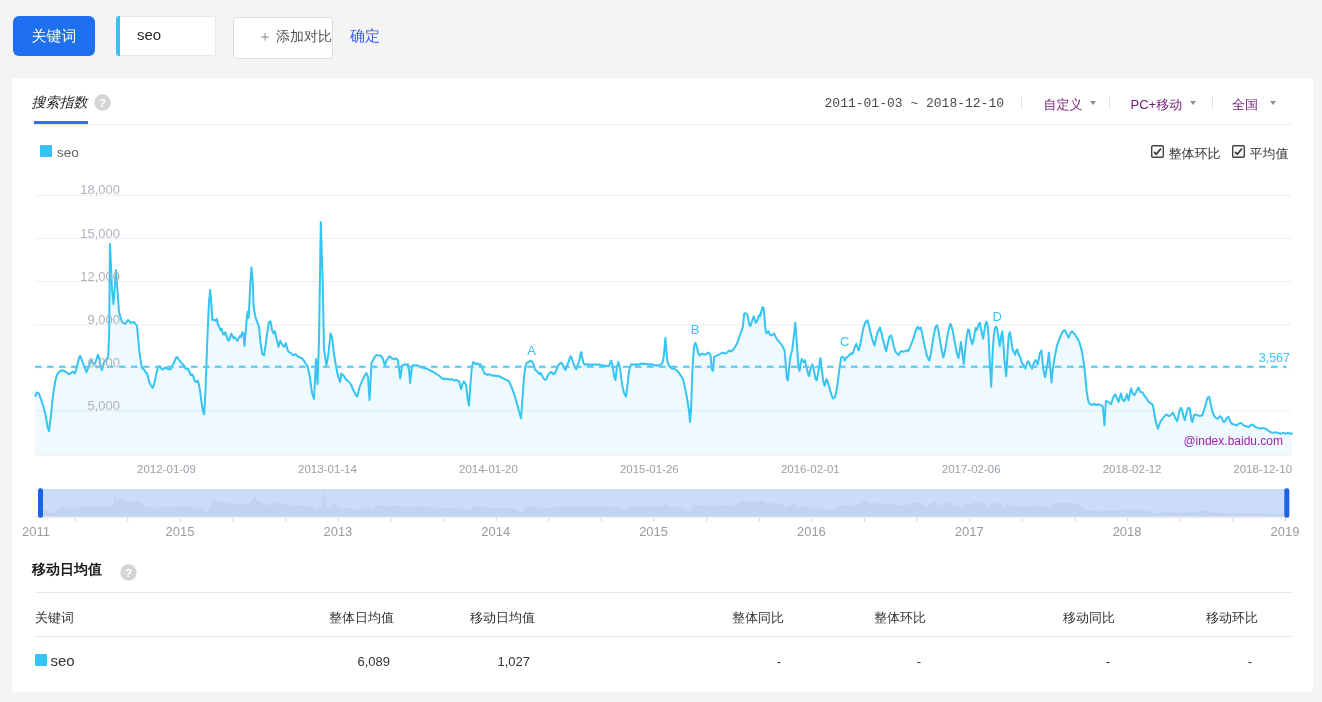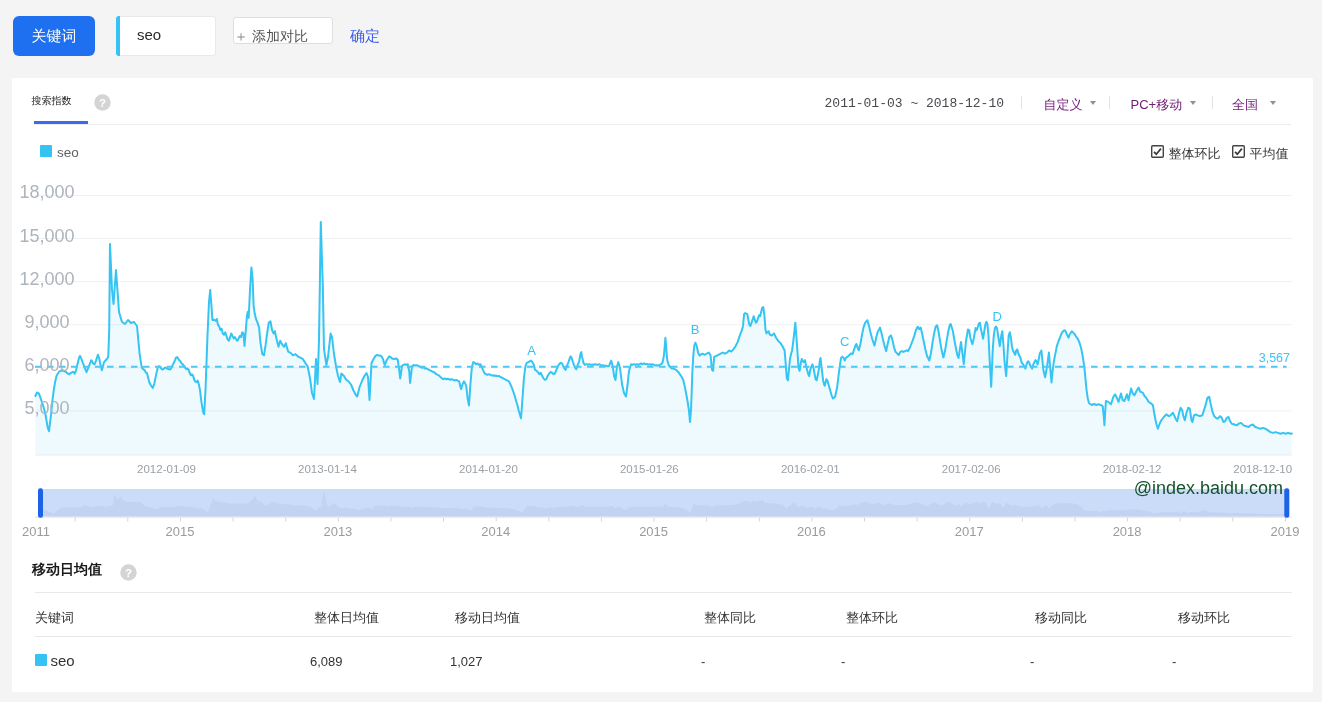--- a/index.html
+++ b/index.html
@@ -1,45 +1,45 @@
 <!DOCTYPE html>
 <html><head><meta charset="utf-8">
 <style>
 * { margin:0; padding:0; box-sizing:border-box; }
 html,body { width:1322px; height:702px; background:#f4f4f5; font-family:"Liberation Sans",sans-serif; position:relative; overflow:hidden; }
 .abs { position:absolute; z-index:2; }
 .kw-btn { left:13px; top:16px; width:82px; height:40px; background:#1f70f0; border-radius:6px; color:#fff; font-size:15px; line-height:40px; text-align:center; }
 .kw-input { left:115.5px; top:16px; width:100px; height:40px; background:#fff; border:1px solid #e9e9e9; border-radius:3px; }
 .kw-stripe { left:115.5px; top:16px; width:4px; height:40px; background:#35c3f3; border-radius:3px 0 0 3px; }
 .kw-text { left:137px; top:26px; font-size:15px; color:#2a2a2a; }
-.add-btn { left:233px; top:17px; width:100px; height:27px; background:#fff; border:1px solid #dedede; border-radius:3px; color:#545454; font-size:14px; line-height:36px; text-align:left; }
+.add-btn { left:233px; top:17px; width:100px; height:42px; background:#fff; border:1px solid #dedede; border-radius:3px; color:#545454; font-size:14px; line-height:36px; text-align:right; }
 .confirm { left:350px; top:27px; font-size:15px; color:#3d5be8; }
 .card { z-index:0; left:12px; top:78px; width:1301px; height:614px; background:#fff; border-radius:2px; }
-.tab-title { left:31.5px; top:93.5px; font-size:10px; color:#1f1f1f; font-weight:500; }
+.tab-title { left:31.5px; top:93.5px; font-size:14px; color:#1f1f1f; font-weight:500;font-style:italic; }
 .tab-line { left:34px; top:123.5px; width:1257px; height:1px; background:#ececec; }
 .tab-under { left:33.5px; top:121px; width:54.5px; height:3.2px; background:#3a6bf0; }
 .hdr-date { right:318px; top:95.5px; font-size:13px; color:#47494d;font-family:Liberation Mono, monospace; }
 .sep { width:1px; height:13px; background:#e3e3e3; top:96px; }
 .ctrl { top:95.5px; font-size:13px; color:#701a75; }
 .caret { width:0; height:0; border-left:3.5px solid transparent; border-right:3.5px solid transparent; border-top:4.5px solid #909090; top:100.5px; }
 .legend-sq { left:39.5px; top:145px; width:12.5px; height:12px; background:#35c3f3; border-radius:1px; }
 .legend-tx { left:57px; top:144.5px; font-size:13.5px; color:#5f6266; }
 .cb { top:144.2px; }
 .cb-tx { top:144.5px; font-size:13px; color:#333; }
-.ylab { position:absolute; z-index:2; right:1245px; width:60px; text-align:center; font-size:18px; color:#aeb4bc; }
+.ylab { position:absolute; z-index:2; right:1202px; width:60px; text-align:right; font-size:13px; color:#aeb4bc; }
 .xlab { position:absolute; z-index:2; top:462.5px; font-size:11.5px; color:#9aa0a6; }
 .yearlab { position:absolute; z-index:2; top:524px; width:80px; text-align:center; font-size:13px; color:#9b9b9b; }
 .mark { position:absolute; z-index:2; width:20px; text-align:center; font-size:13px; color:#36c4f3; }
 .avg-lab { right:32px; top:350.5px; font-size:12.5px; color:#3ec3f2; }
-.wm { right:39px; top:433.5px; font-size:18px; color:#14532d;margin-top:44px; }
+.wm { right:39px; top:433.5px; font-size:12px; color:#a21caf; }
 .sec-title { left:32px; top:560.5px; font-size:14px; color:#1a1a1a; font-weight:600; }
 .tline { left:35px; width:1257px; height:1px; background:#e9e9e9; }
 .th { position:absolute; z-index:2; top:609px; font-size:13px; color:#333; }
 .td { position:absolute; z-index:2; top:654px; font-size:13px; color:#333; }
-.num { width:80px; }
+.num { text-align:right; width:80px; }
 </style></head>
 <body>
 <svg width="1322" height="702" viewBox="0 0 1322 702" style="position:absolute;left:0;top:0;z-index:1">
 <line x1="35" y1="195.4" x2="1291.5" y2="195.4" stroke="#eef0f2" stroke-width="1"></line>
     <line x1="35" y1="238.5" x2="1291.5" y2="238.5" stroke="#eef0f2" stroke-width="1"></line>
     <line x1="35" y1="281.6" x2="1291.5" y2="281.6" stroke="#eef0f2" stroke-width="1"></line>
     <line x1="35" y1="324.7" x2="1291.5" y2="324.7" stroke="#eef0f2" stroke-width="1"></line>
     <line x1="35" y1="367.8" x2="1291.5" y2="367.8" stroke="#eef0f2" stroke-width="1"></line>
     <line x1="35" y1="410.9" x2="1291.5" y2="410.9" stroke="#eef0f2" stroke-width="1"></line>
 <line x1="35" y1="455" x2="1291.5" y2="455" stroke="#ededed" stroke-width="1"></line>

